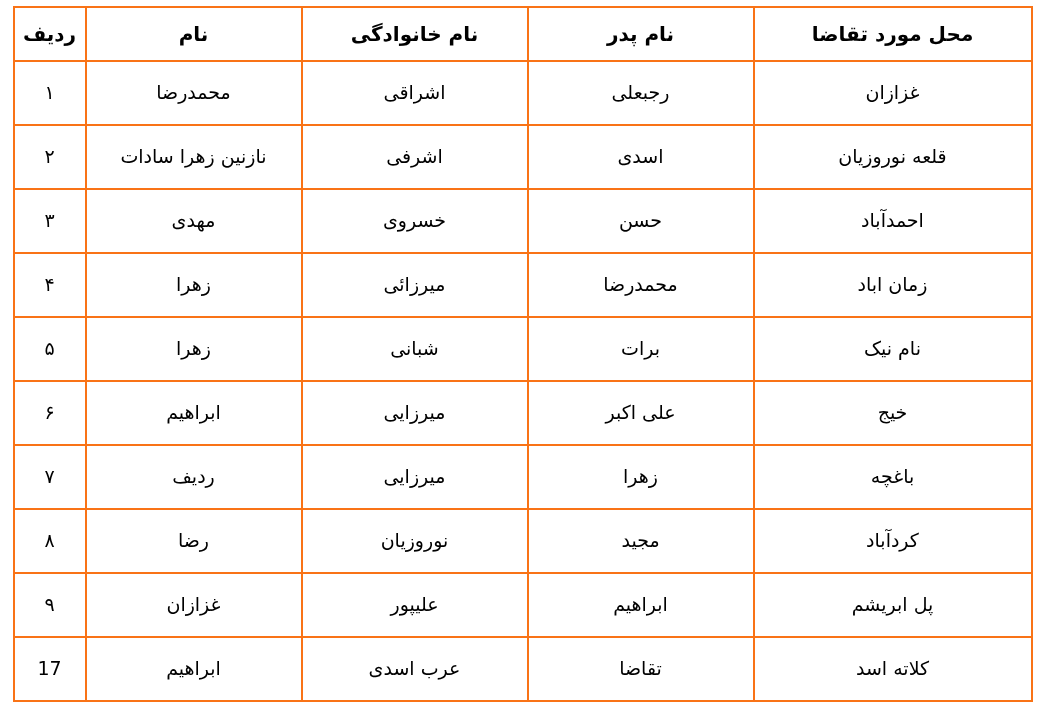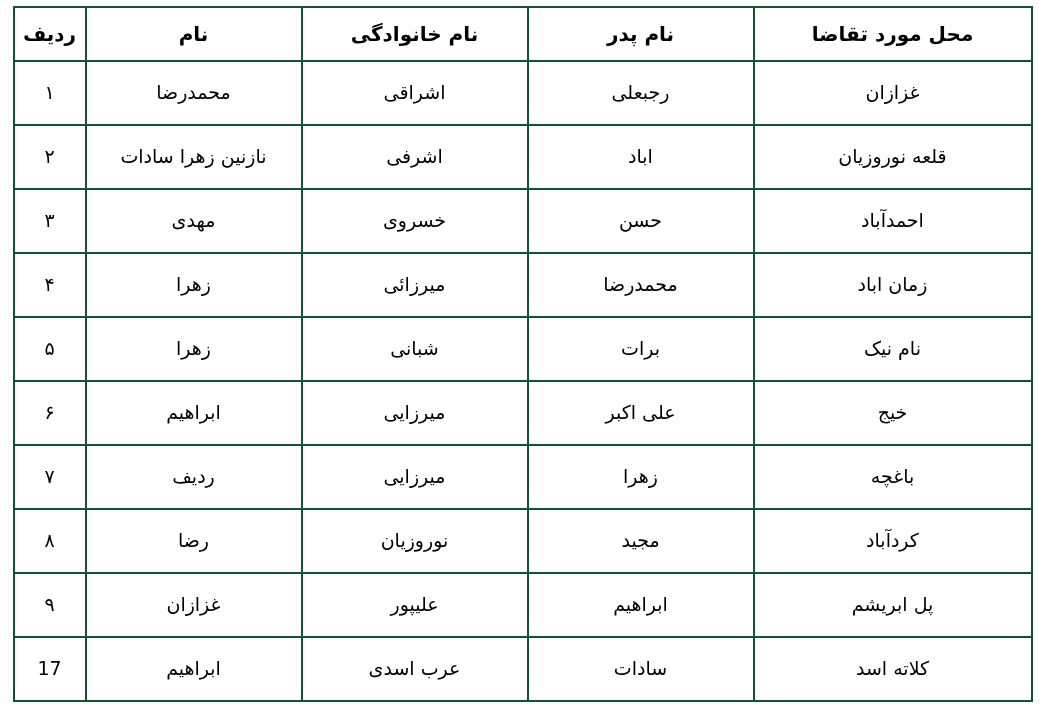--- a/index.html
+++ b/index.html
@@ -24,21 +24,21 @@
     justify-content: center;
   }
   table.data-table {
     border-collapse: collapse;
     width: 1018px;
     table-layout: fixed;
     direction: rtl;
   }
   table.data-table th,
   table.data-table td {
-    border: 2px solid #14532d;
+    border: 2px solid #f97316;
     text-align: center;
     vertical-align: middle;
     padding: 0 6px;
     font-size: 19px;
     line-height: 1.35;
     white-space: nowrap;
   }
   table.data-table thead th {
     font-weight: bold;
     height: 52px;
@@ -79,21 +79,21 @@
     <tbody>
       <tr>
         <td>غزازان</td>
         <td>رجبعلی</td>
         <td>اشراقی</td>
         <td>محمدرضا</td>
         <td>۱</td>
       </tr>
       <tr>
         <td>قلعه نوروزیان</td>
-        <td>اباد</td>
+        <td>اسدی</td>
         <td>اشرفی</td>
         <td>نازنین زهرا سادات</td>
         <td>۲</td>
       </tr>
       <tr>
         <td>احمدآباد</td>
         <td>حسن</td>
         <td>خسروی</td>
         <td>مهدی</td>
         <td>۳</td>
@@ -135,20 +135,20 @@
       </tr>
       <tr>
         <td>پل ابریشم</td>
         <td>ابراهیم</td>
         <td>علیپور</td>
         <td>غزازان</td>
         <td>۹</td>
       </tr>
       <tr>
         <td>کلاته اسد</td>
-        <td>سادات</td>
+        <td>تقاضا</td>
         <td>عرب اسدی</td>
         <td>ابراهیم</td>
         <td>17</td>
       </tr>
     </tbody>
   </table>
 </div>
 
 </body></html>

